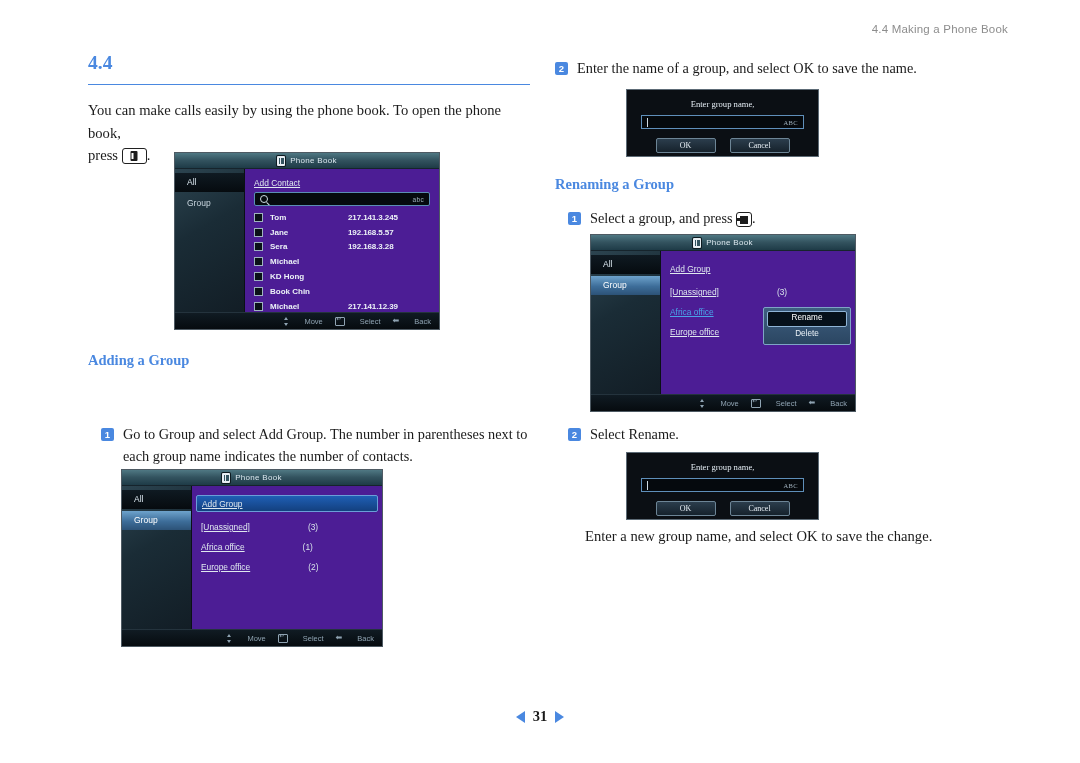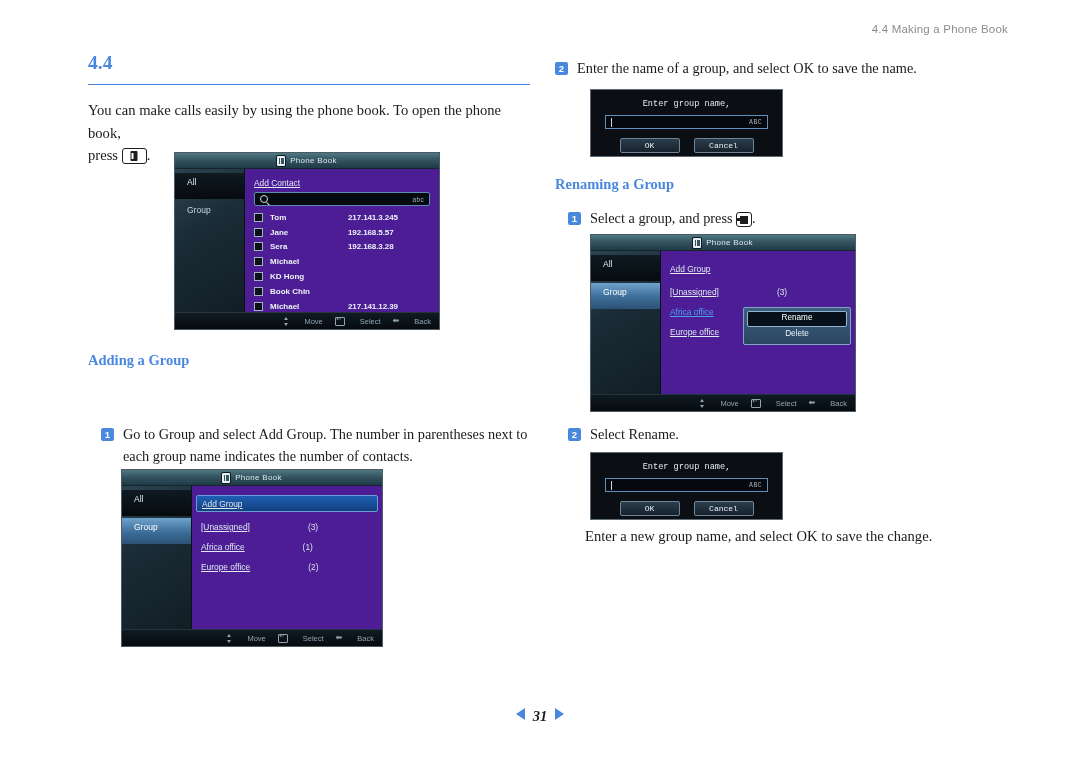--- a/index.html
+++ b/index.html
@@ -196,21 +196,21 @@
 
   .osd-body { display: flex; }
   .osd-side {
     width: 70px;
     background: linear-gradient(150deg,#2c4450 0%, #1a2c36 40%, #121d25 100%);
     padding-top: 4px;
     box-sizing: border-box;
     border-right: 1px solid #0a1016;
   }
   .osd-side-item {
-    height: 26px;
+    height: 19px;
     line-height: 19px;
     padding-left: 12px;
     font-size: 8.5px;
     color: #c9d6df;
     margin-bottom: 2px;
   }
   .osd-side-item.sel-dark {
     background: linear-gradient(180deg,#0f1a22 0%, #060b0f 100%);
     color: #dce8f0;
   }
@@ -343,21 +343,21 @@
   }
   .ico-back {
     font-size: 8px;
     color: #8fa3b2;
     line-height: 1;
   }
 
   
   .ctx-menu {
     position: absolute;
-    width: 108px;
+    width: 88px;
     background: linear-gradient(180deg,#3e5f80 0%, #2b4662 100%);
     border: 1px solid #7fa4c6;
     border-radius: 2px;
     padding: 3px;
     box-sizing: border-box;
   }
   .ctx-item {
     height: 14px;
     line-height: 14px;
     text-align: center;
@@ -370,22 +370,23 @@
     border-radius: 2px;
     color: #ffffff;
     line-height: 12px;
   }
 
   
   .dlg {
     background: #0b0f14;
     border: 1px solid #5d6b76;
     box-sizing: border-box;
-    font-family: Liberation Mono, monospace;
+    font-family: Liberation Serif, serif;
     padding: 9px 14px 10px 14px;
+    margin-left: 36px;
   }
   .dlg-title {
     text-align: center;
     font-size: 8.6px;
     color: #e2eaf1;
     margin-bottom: 6px;
   }
   .dlg-input {
     height: 14px;
     border: 1px solid #5f8fba;
@@ -422,23 +423,23 @@
     border: 1px solid #6d8596;
     border-radius: 2px;
   }
 
   
   .pg-footer {
     position: absolute;
     left: 0; right: 0;
     bottom: 38px;
     display: flex;
+    align-items: center;
     justify-content: center;
     gap: 8px;
-    font-style: italic;
   }
   .pg-num {
     font-family: "Liberation Serif", serif;
     font-size: 14.5px;
     font-weight: bold;
     color: #1a1a1a;
   }
   .tri {
     width: 0; height: 0;
     border-top: 6px solid transparent;

